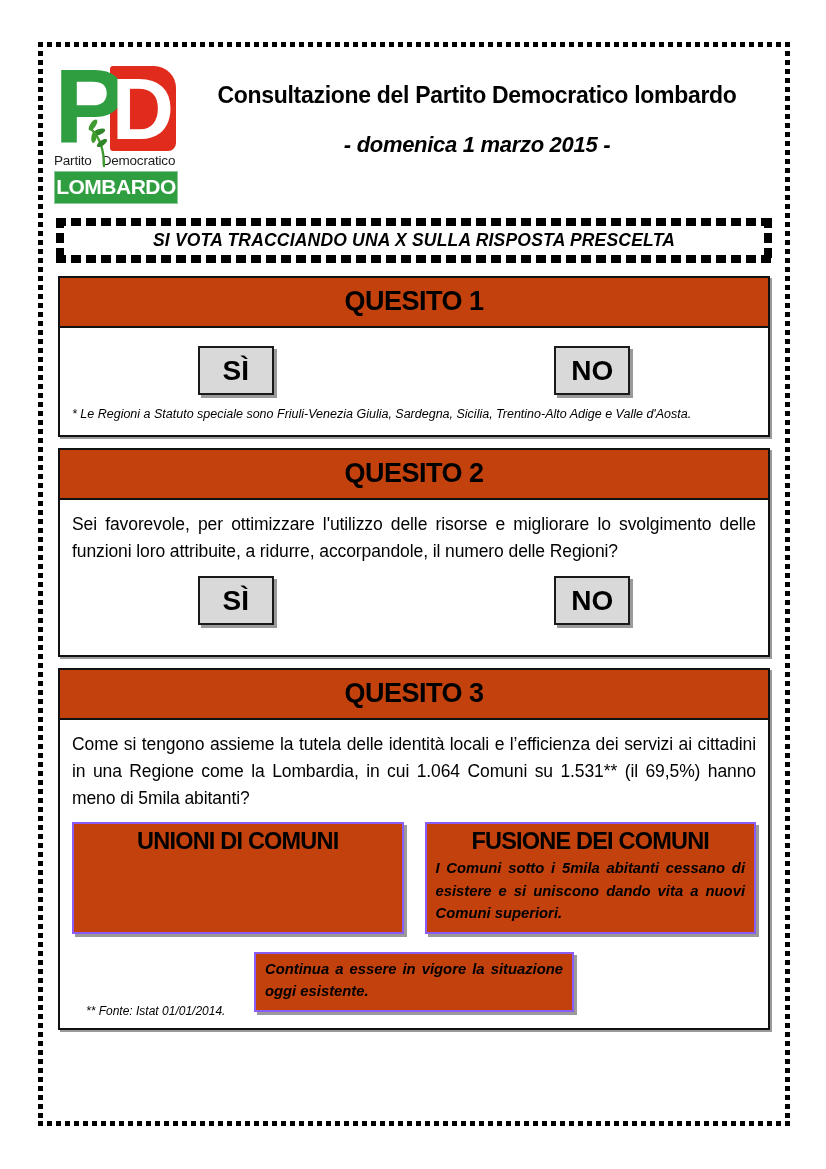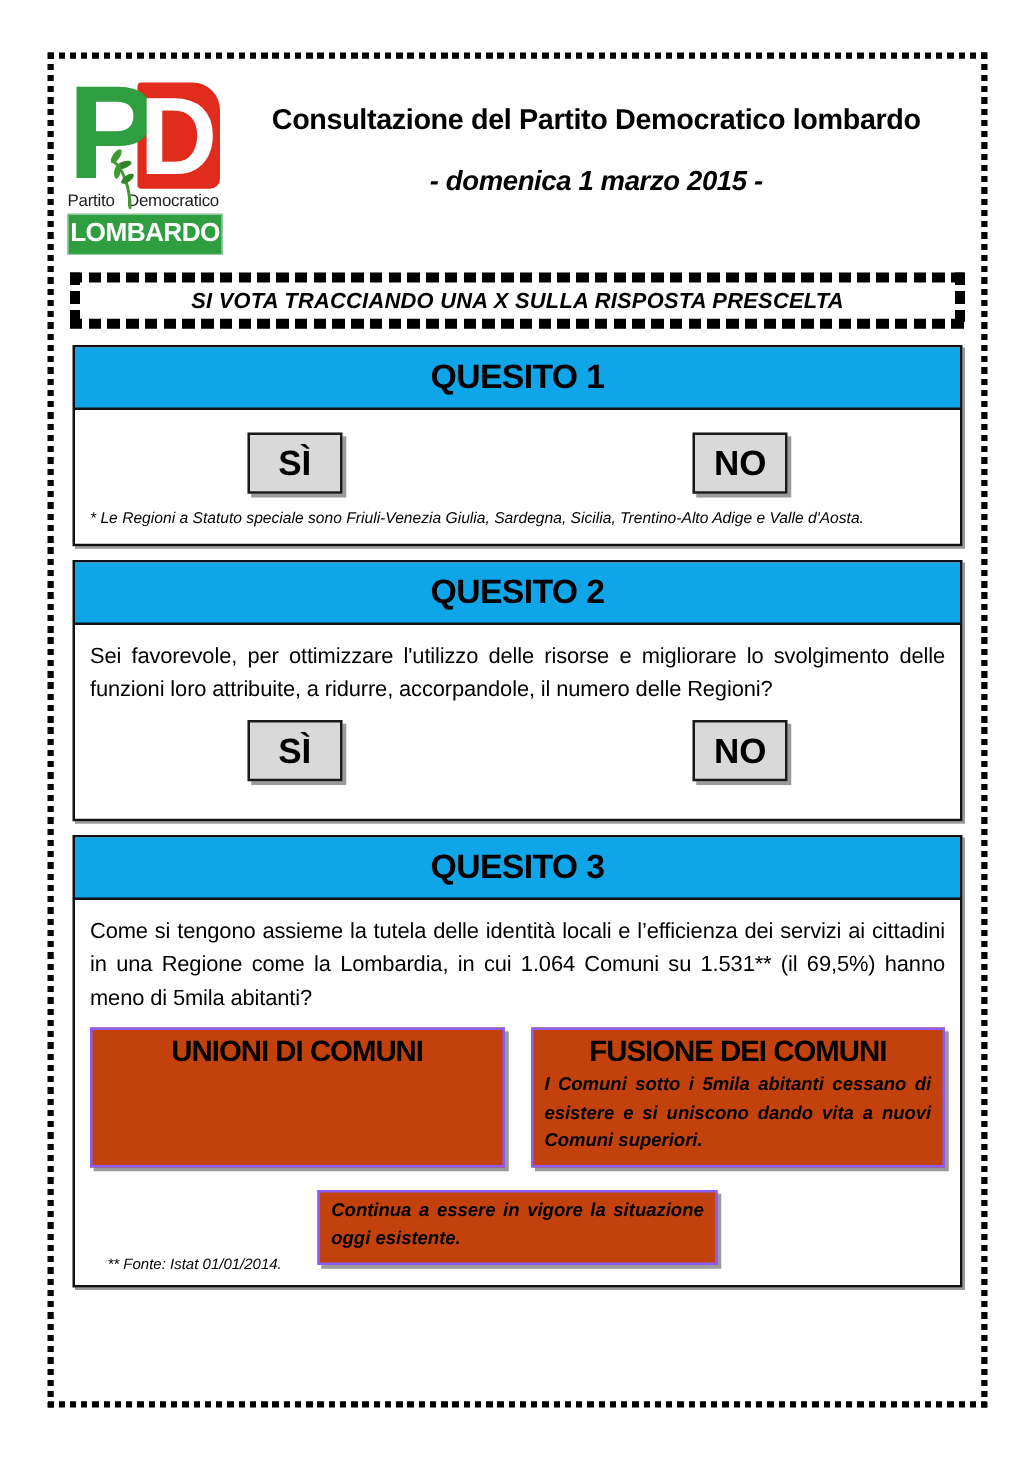--- a/index.html
+++ b/index.html
@@ -56,21 +56,21 @@
   }
   .instruction-text{font-weight:bold;font-style:italic;font-size:17.5px;letter-spacing:0.2px;}
 
   
   .quesito{
     border:2px solid #111;background:#fff;margin:11px 4px 0 4px;
     box-shadow:2px 2px 0 #9a9a9a;position:relative;
   }
   .q1{margin-top:13px;}
   .quesito-header{
-    background:#0ea5e9;border-bottom:2px solid #111;text-align:center;
+    background:#c2410c;border-bottom:2px solid #111;text-align:center;
     font-weight:bold;font-size:27px;padding:8px 0 9px;letter-spacing:-0.5px;
   }
   .quesito-body{padding:9px 12px 12px;}
   .question{
     margin:2px 0 0;font-size:17.5px;line-height:1.52;text-align:justify;letter-spacing:-0.1px;
   }
   .vote-row{display:flex;margin-top:9px;gap:29px;}
   .vote-cell{flex:1;display:flex;justify-content:center;}
   .vote-box{
     min-width:68px;height:45px;padding:0 2px;background:#d9d9d9;border:2px solid #1a1a1a;

